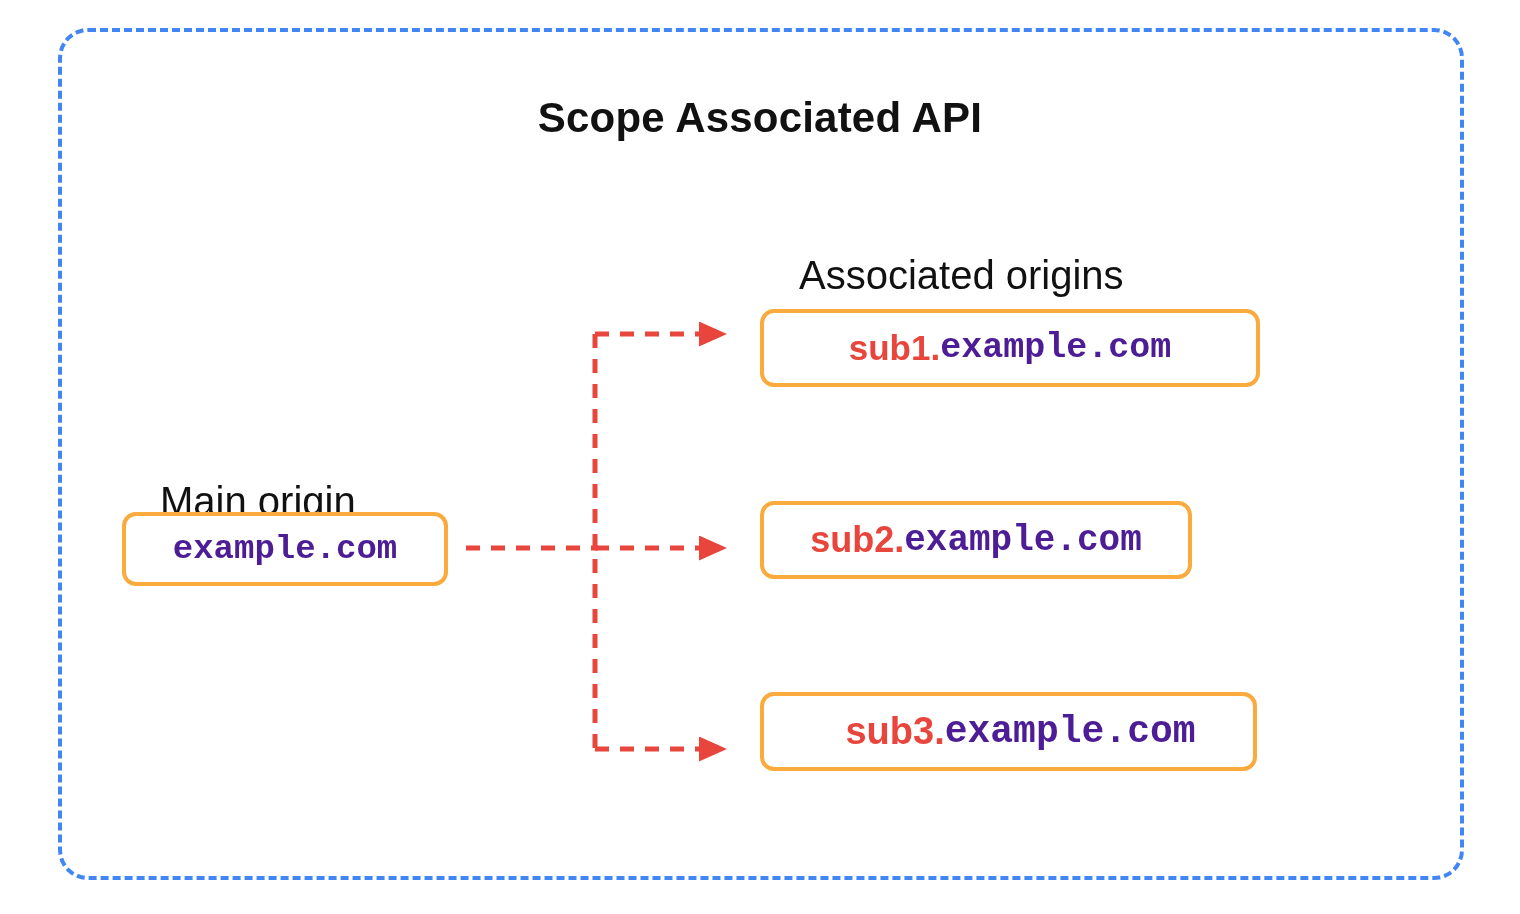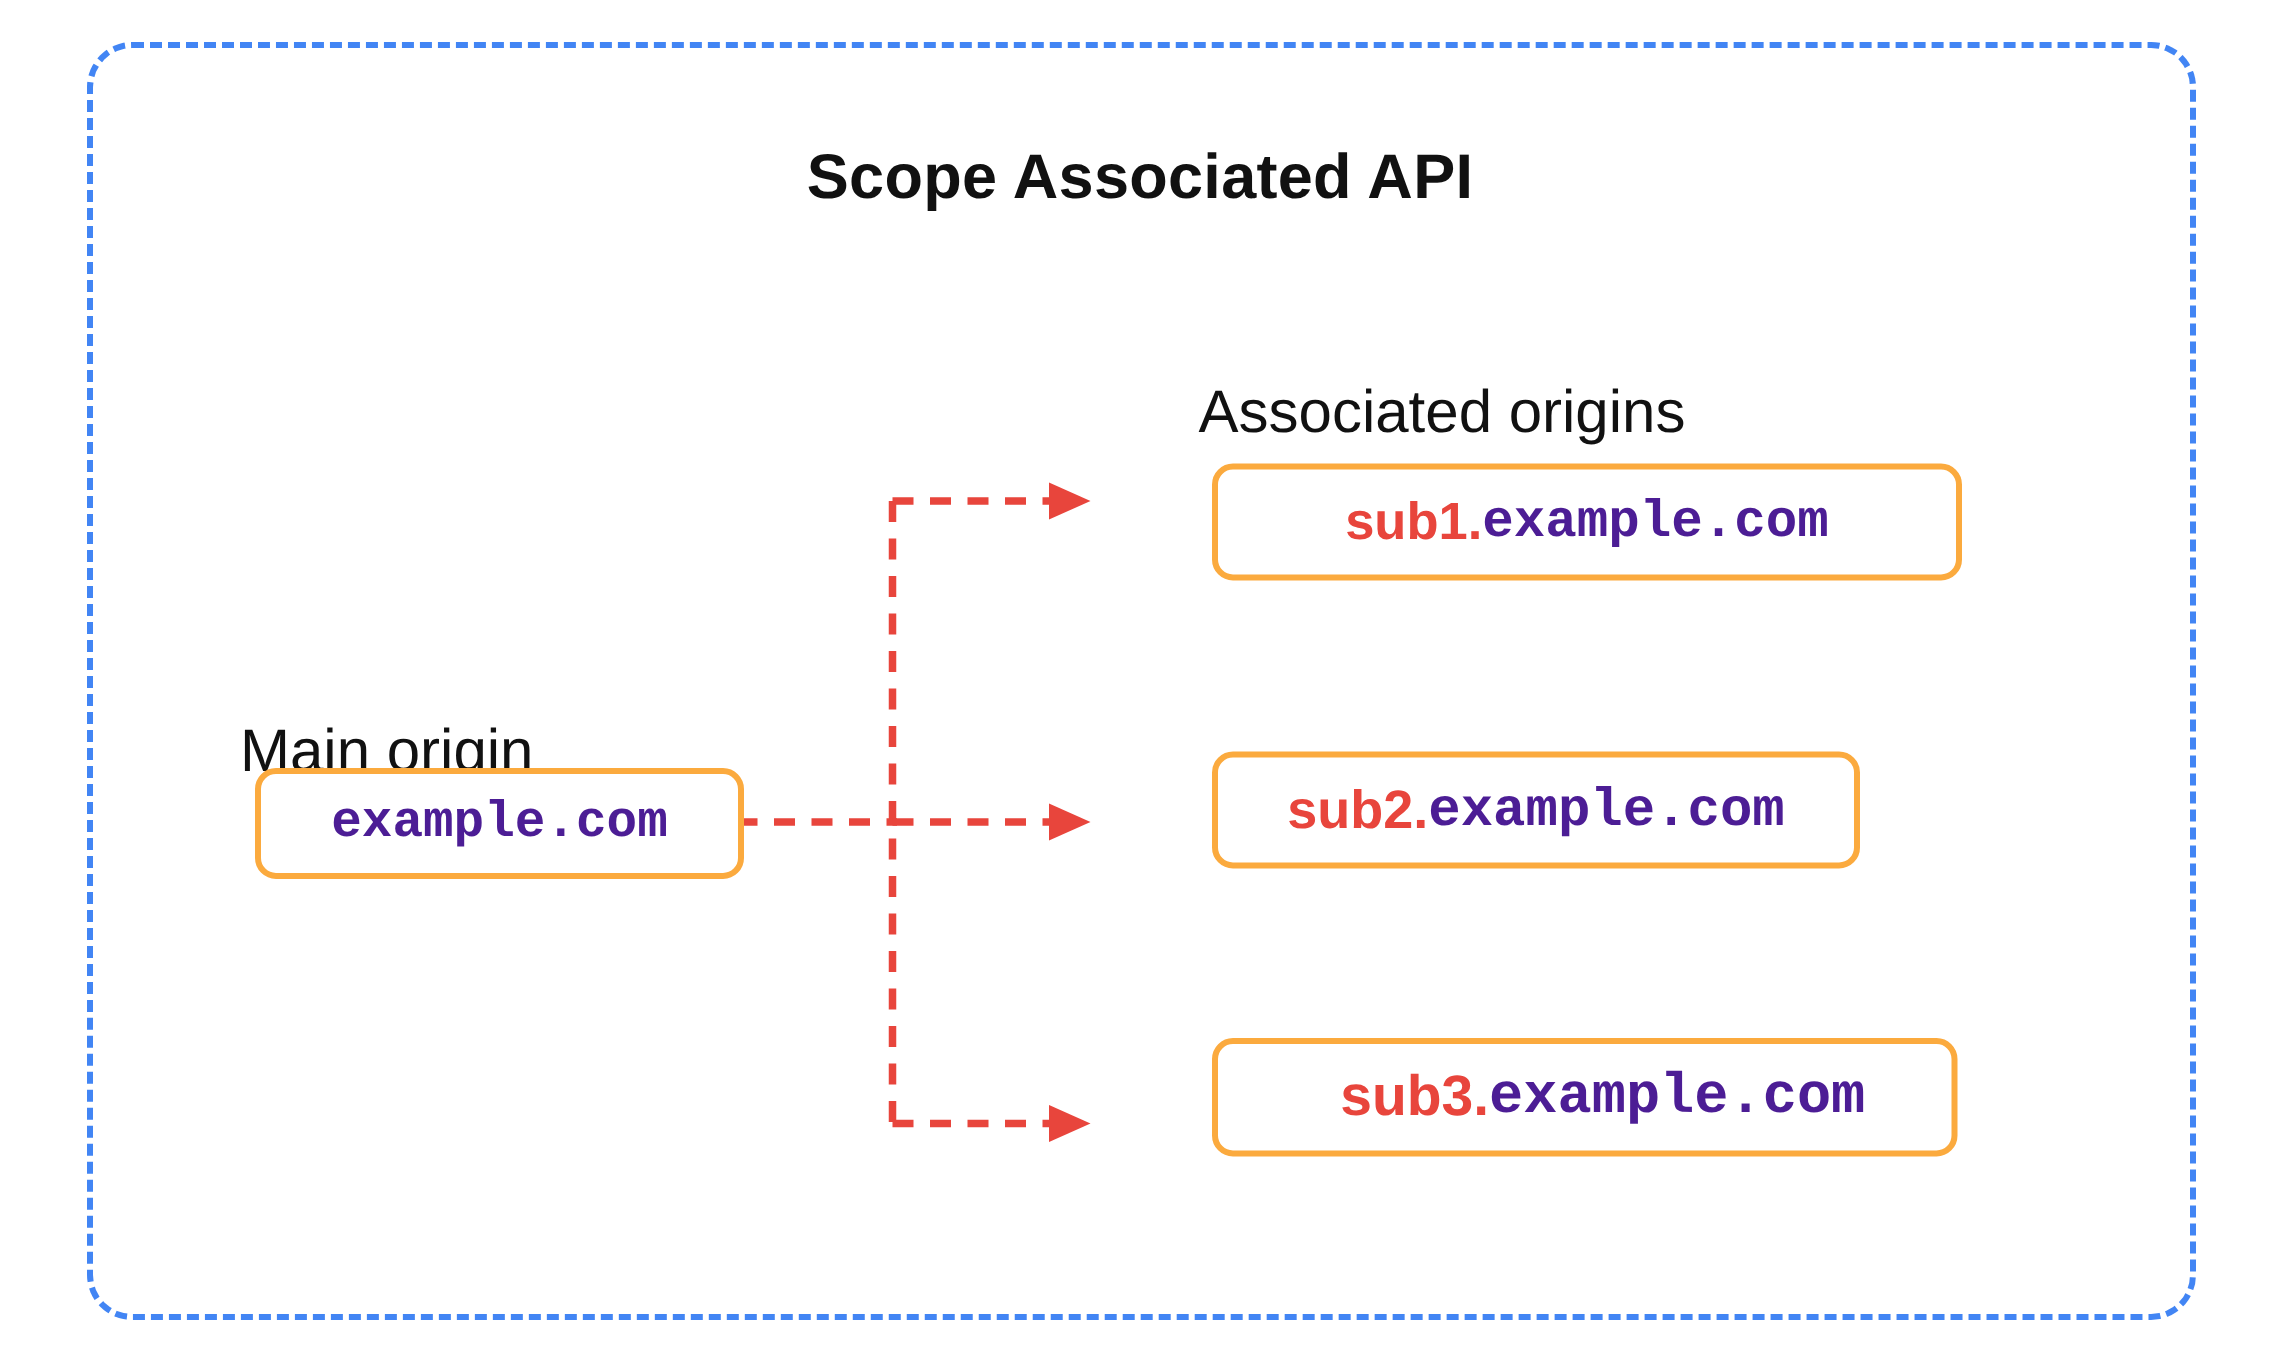--- a/index.html
+++ b/index.html
@@ -66,21 +66,20 @@
     position: absolute;
     box-sizing: border-box;
     border: 4px solid #FBAA3E;
     border-radius: 14px;
     background: #ffffff;
     display: flex;
     align-items: center;
     justify-content: center;
     font-weight: bold;
     white-space: nowrap;
-    margin-left: 48px;
   }
   .box-main {
     left: 122px;
     top: 512px;
     width: 326px;
     height: 74px;
     font-size: 34px;
   }
   .box-sub1 {
     left: 760px;

